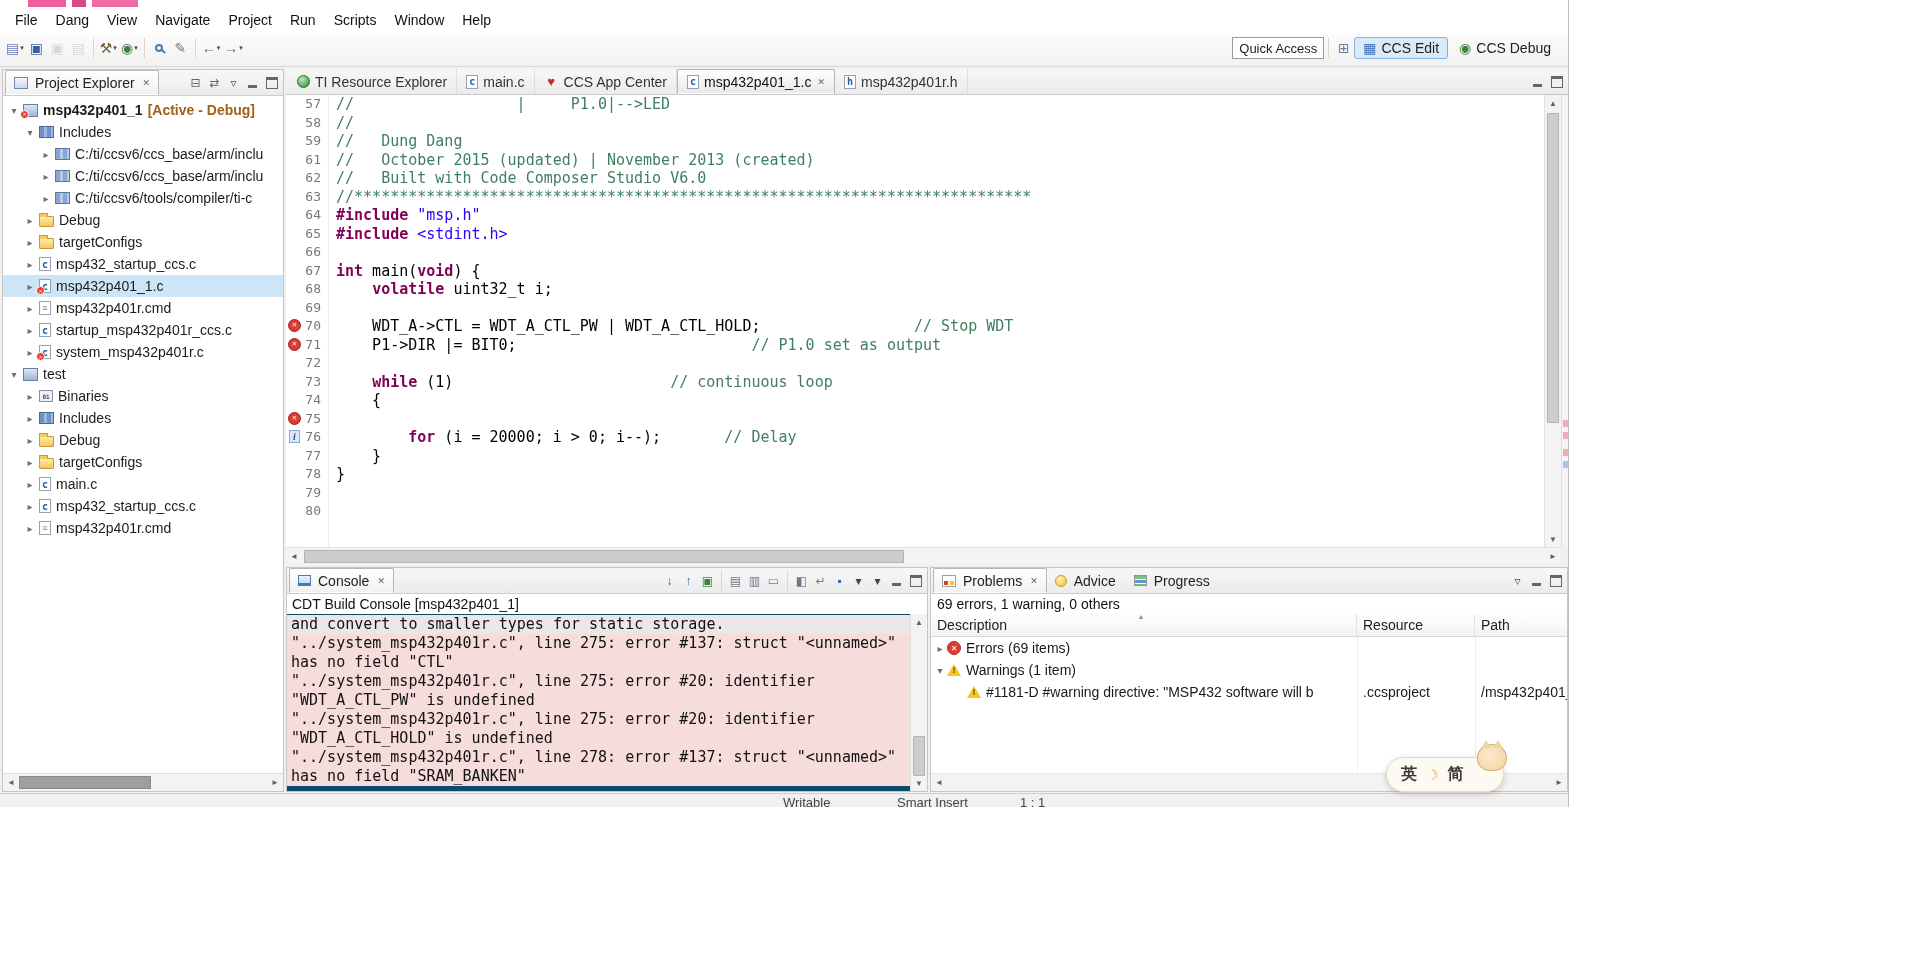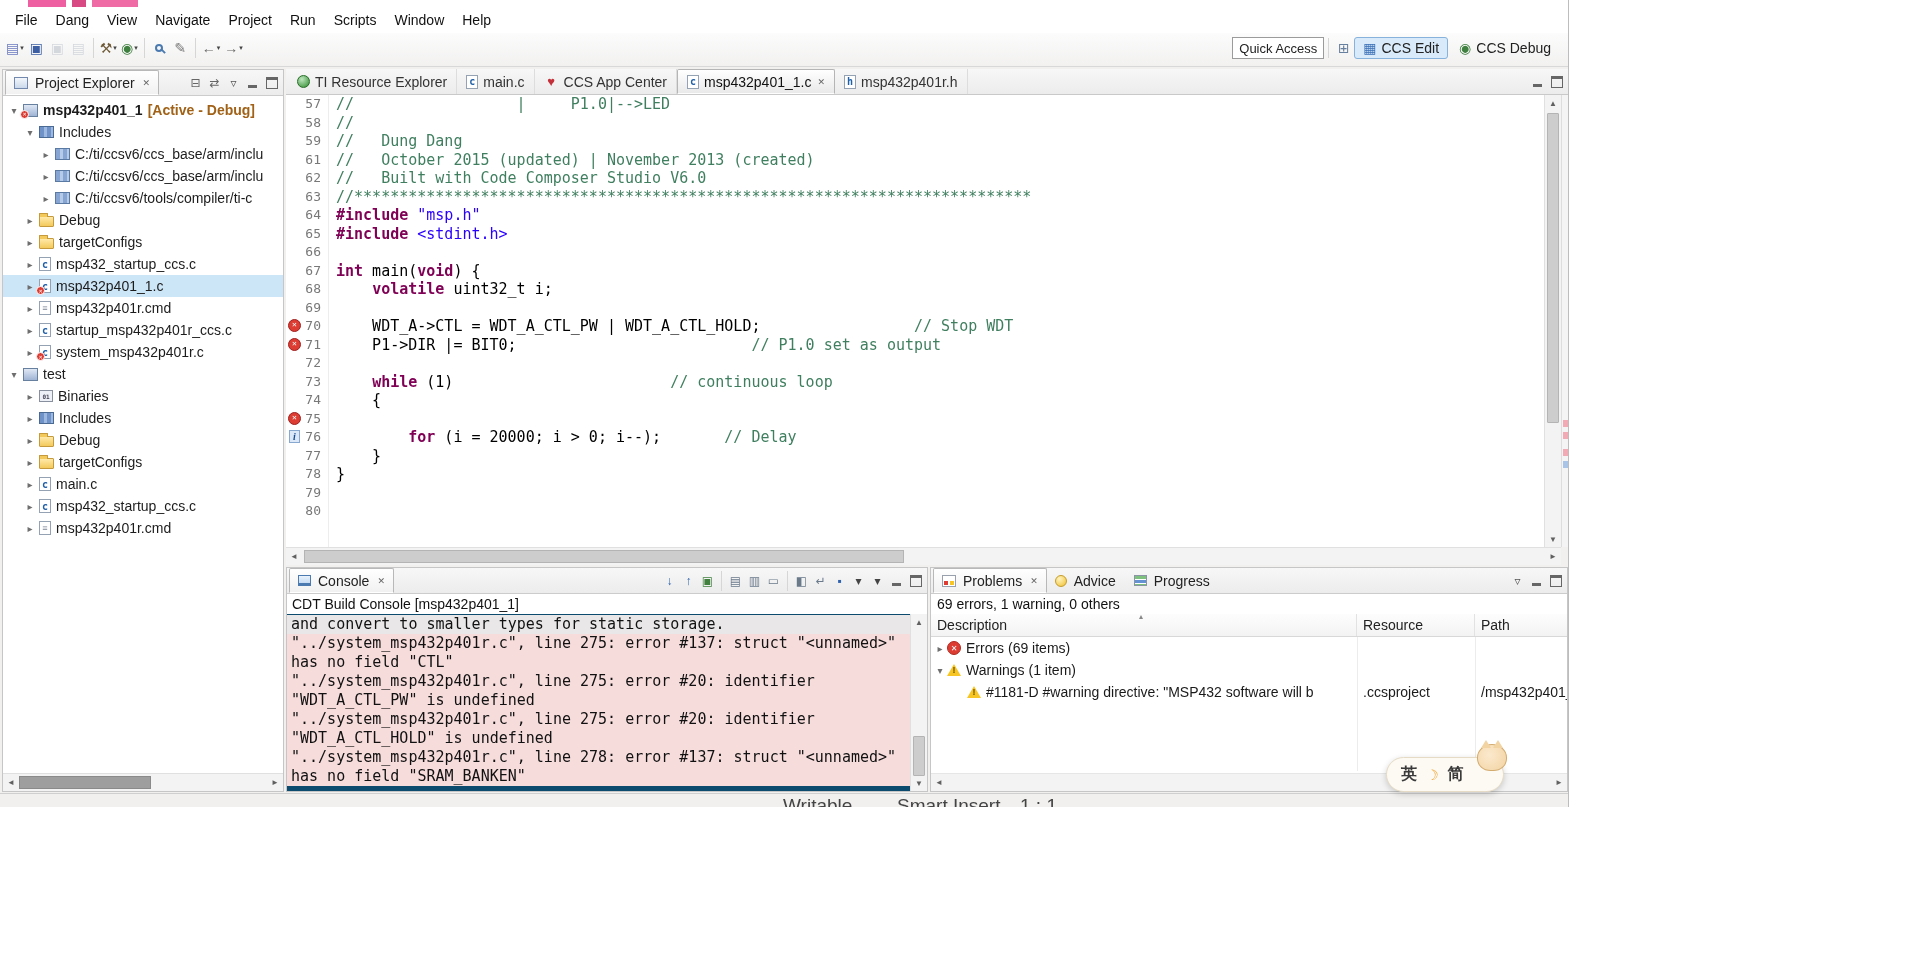--- a/index.html
+++ b/index.html
@@ -127,21 +127,21 @@
 .pdesc{width:426px;flex:none;display:flex;align-items:center}
 .pres{width:118px;flex:none;padding-left:6px}
 .ppath{flex:1;padding-left:6px}
 .perr{width:14px;height:14px;border-radius:50%;background:var(--error);color:#fff;font-size:8px;font-weight:bold;display:inline-flex;align-items:center;justify-content:center;margin-right:5px;flex:none;border:1px solid #b02a20}
 .pwarn{width:14px;height:12px;background:var(--warning);clip-path:polygon(50% 0,100% 100%,0 100%);color:#6b5200;font-size:9px;font-weight:bold;display:inline-flex;align-items:flex-end;justify-content:center;margin-right:5px;flex:none;line-height:12px}
 .colline{position:absolute;top:69px;bottom:20px;width:1px;background:#ececec}
 .cl1{left:426px}.cl2{left:544px}
 .pb-hscroll{left:0;right:0;bottom:0;border-top:1px solid #e6e6e6}
 
 .statusbar{position:absolute;left:0;top:793px;width:100%;height:14px;background:#f1f0ef;border-top:1px solid #cfcfcf;overflow:hidden}
-.statusbar span{position:absolute;top:1px;font-size:19px;color:#444;white-space:nowrap}
+.statusbar span{position:absolute;top:1px;font-size:13px;color:#444;white-space:nowrap}
 
 .ime{position:absolute;left:1386px;top:757px;width:118px;height:35px;background:#fdfaf4;border:1px solid #e6dcc6;border-radius:18px;box-shadow:0 2px 6px rgba(0,0,0,.18);display:flex;align-items:center;justify-content:flex-start;gap:9px;padding:0 14px;z-index:50}
 .ime-ch{font-size:16px;font-weight:bold;color:#3a3a3a}
 .ime-moon{font-size:14px;color:#f0a22e;font-weight:bold}
 .cat{position:absolute;right:-4px;top:-14px;width:30px;height:27px;background:radial-gradient(circle at 40% 40%,#fbe9cd,#f2d3a2);border:1px solid #d3ab6e;border-radius:50% 50% 45% 45%}
 .cat::before,.cat::after{content:"";position:absolute;top:-5px;width:0;height:0;border-left:5px solid transparent;border-right:5px solid transparent;border-bottom:8px solid #f2d3a2}
 .cat::before{left:3px}.cat::after{right:3px}
 </style>
 </head>
 <body>

